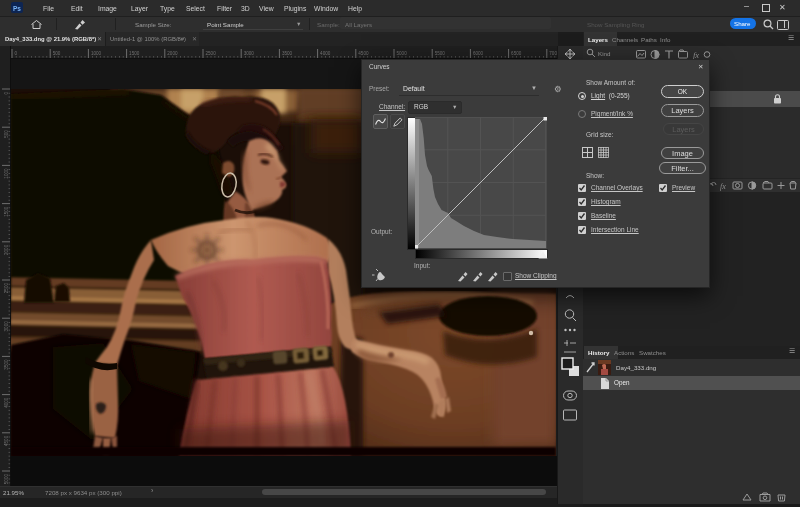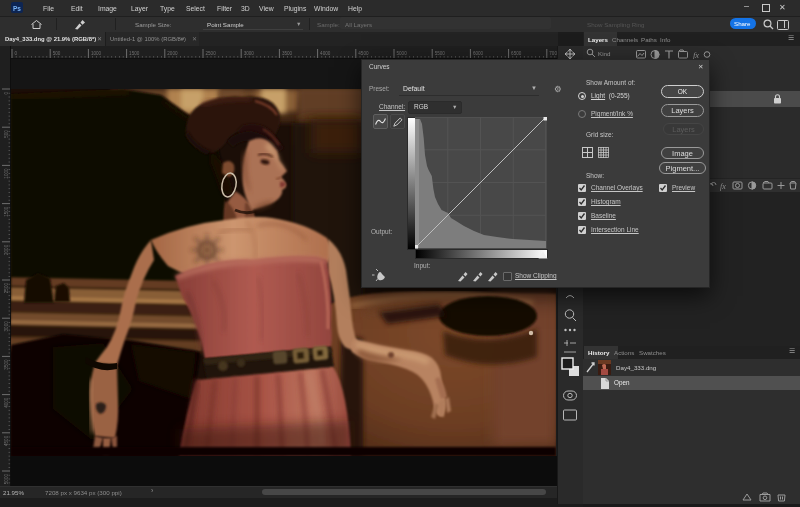--- a/index.html
+++ b/index.html
@@ -774,14 +774,14 @@
 <div class="tx" style="left:229px;top:166px;font-size:6.5px;color:#c6c6c6;text-decoration:underline;">Intersection Line</div>
 <div class="abs" style="left:297px;top:124px;width:8px;height:8px;background:#d0d0d0;border-radius:1px;"></div>
       <svg class="abs" style="left:297px;top:124px;" width="8" height="8" viewBox="0 0 8 8">
         <path d="M1.5 4 L3.2 6 L6.5 1.5" stroke="#2c2c2c" stroke-width="1.3" fill="none"></path>
       </svg>
 <div class="tx" style="left:310px;top:124px;font-size:6.5px;color:#c6c6c6;text-decoration:underline;">Preview</div>
 <div class="abs" style="left:299px;top:25px;width:43px;height:13px;background:#454545;border:1px solid #cfcfcf;border-radius:7px;box-sizing:border-box;text-align:center;font-size:6.5px;color:#ececec;line-height:12px;">OK</div>
 <div class="abs" style="left:299px;top:44px;width:43px;height:13px;background:#404040;border:1px solid #9a9a9a;border-radius:7px;box-sizing:border-box;text-align:center;font-size:7.5px;color:#dcdcdc;line-height:12px;">Layers</div>
 <div class="abs" style="left:301px;top:63px;width:41px;height:12px;background:#383838;border:1px solid #454545;border-radius:6px;box-sizing:border-box;text-align:center;font-size:7.5px;color:#5c5c5c;line-height:11px;">Layers</div>
 <div class="abs" style="left:299px;top:87px;width:43px;height:12px;background:#404040;border:1px solid #9a9a9a;border-radius:6px;box-sizing:border-box;text-align:center;font-size:7.5px;color:#dcdcdc;line-height:11px;">Image</div>
-<div class="abs" style="left:297px;top:102px;width:47px;height:12px;background:#404040;border:1px solid #9a9a9a;border-radius:6px;box-sizing:border-box;text-align:center;font-size:7.5px;color:#dcdcdc;line-height:11px;">Pigment...</div>
+<div class="abs" style="left:297px;top:102px;width:47px;height:12px;background:#404040;border:1px solid #9a9a9a;border-radius:6px;box-sizing:border-box;text-align:center;font-size:7.5px;color:#dcdcdc;line-height:11px;">Filter...</div>
 </div>
 </div>
 </body></html>

